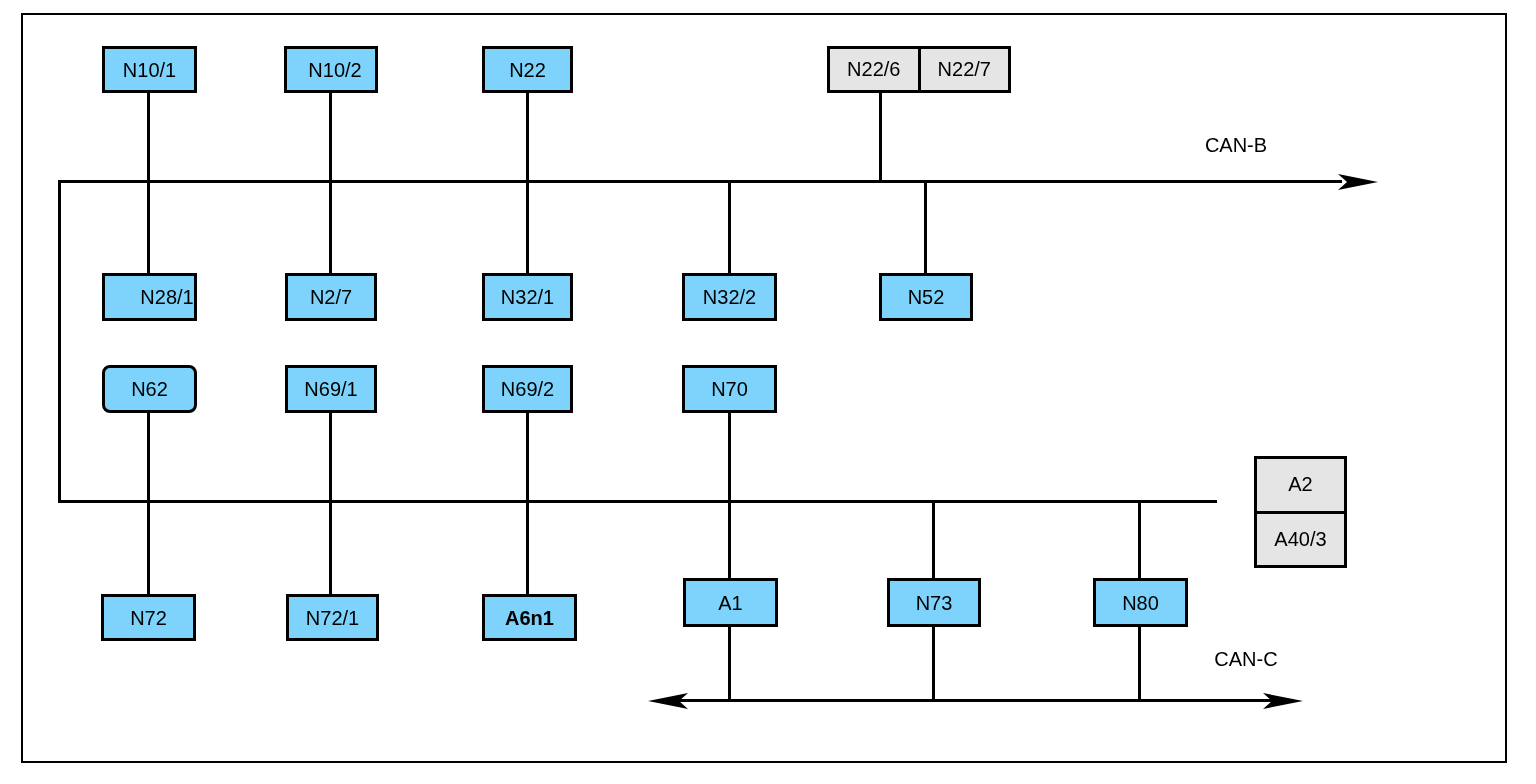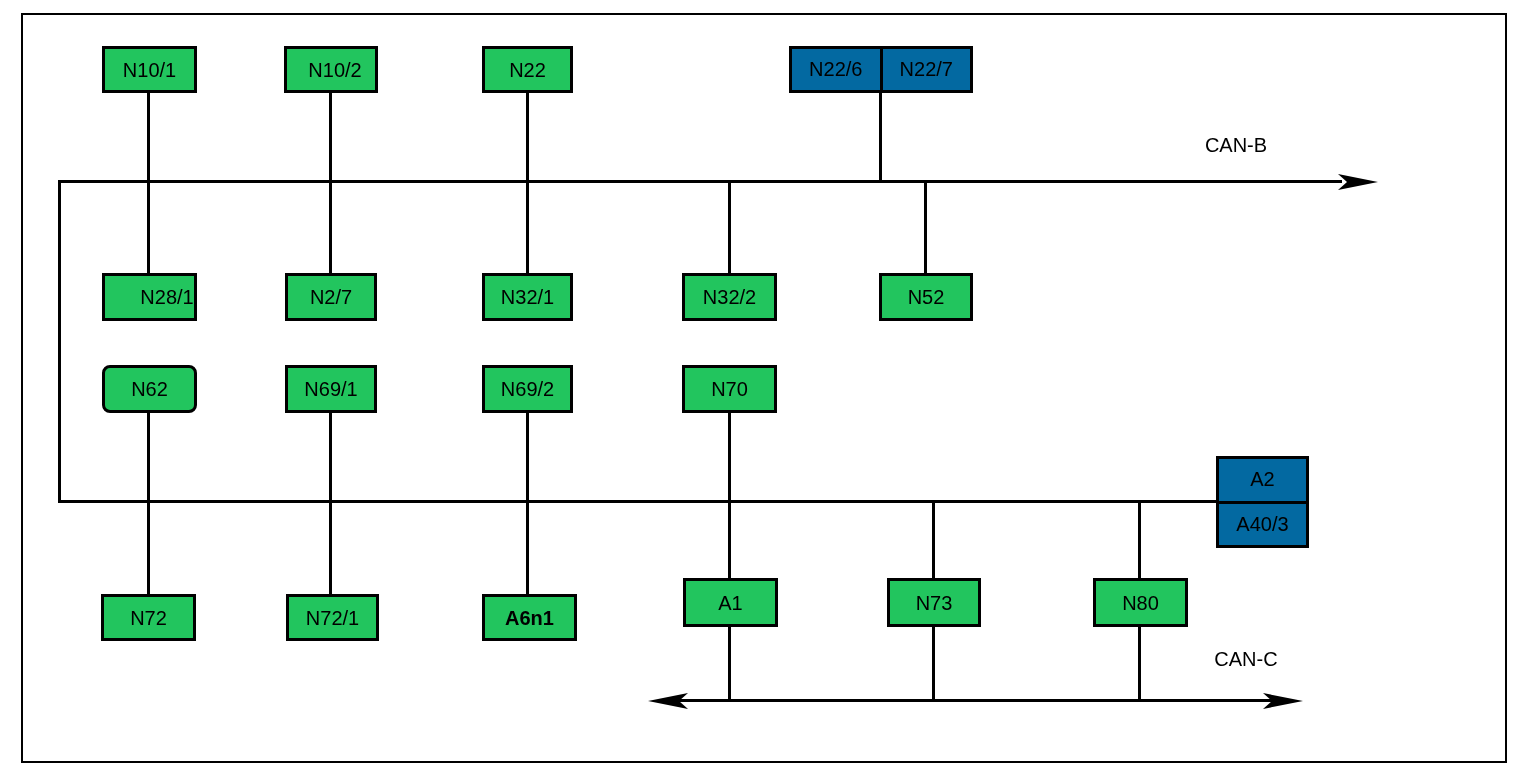--- a/index.html
+++ b/index.html
@@ -13,34 +13,35 @@
   }
   .frame {
     position:absolute;
     border:2px solid #000;
     background:transparent;
   }
   .box {
     position:absolute;
     box-sizing:border-box;
     border:3px solid #000;
-    background:#22c55e;
+    background:#7dd3fc;
     display:flex;
     align-items:center;
     justify-content:center;
     font-size:20px;
     line-height:1;
     white-space:nowrap;
   }
   .combo {
     position:absolute;
     box-sizing:border-box;
     border:3px solid #000;
-    background:#0369a1;
+    background:#e5e5e5;
     display:flex;
+    margin-left:38px;
   }
   .combo.h > .cell { flex:1; display:flex; align-items:center; justify-content:center; font-size:20px; }
   .combo.h > .divider { width:3px; background:#000; }
   .combo.v { flex-direction:column; }
   .combo.v > .cell { flex:1; display:flex; align-items:center; justify-content:center; font-size:20px; }
   .combo.v > .divider { height:3px; background:#000; }
   .hline, .vline { position:absolute; background:#000; }
   .bus-label {
     position:absolute;
     font-size:20px;
@@ -140,21 +141,21 @@
   <div class="box" style="left:285px; top:365px; width:92px; height:48px;">
     <span>N69/1</span>
   </div>
   <div class="box" style="left:482px; top:365px; width:91px; height:48px;">
     <span>N69/2</span>
   </div>
   <div class="box" style="left:682px; top:365px; width:95px; height:48px;">
     <span>N70</span>
   </div>
 
-  <div class="combo v" style="left:1216px; top:456px; width:93px; height:92px;">
+  <div class="combo v" style="left:1216px; top:456px; width:93px; height:112px;">
     <div class="cell">
       <span>A2</span>
     </div>
     <div class="divider"></div>
     <div class="cell">
       <span>A40/3</span>
     </div>
   </div>
 
   <div class="box" style="left:101px; top:594px; width:95px; height:47px;">

